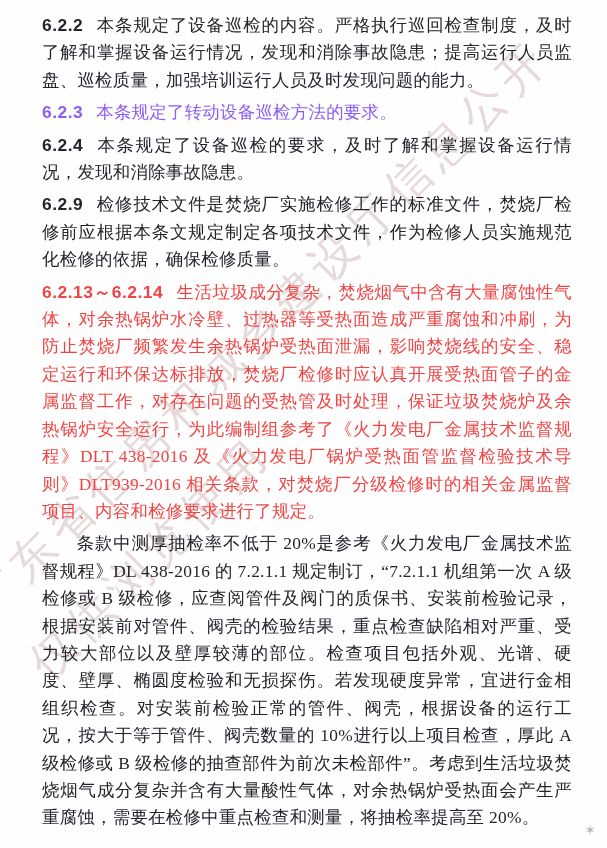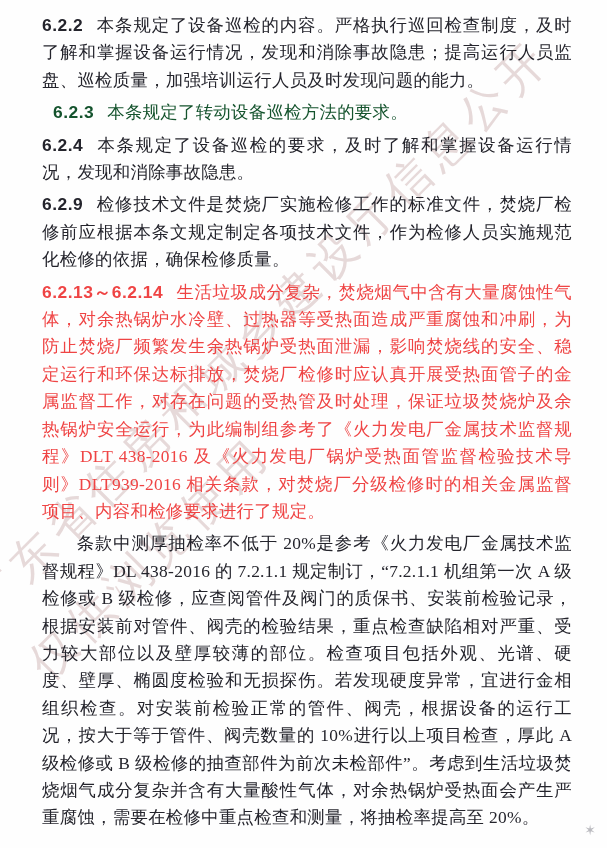--- a/index.html
+++ b/index.html
@@ -68,21 +68,21 @@
 
 <div class="page" style="background: rgb(254, 254, 254);">
 
   <div class="wm" id="wm1" style="color: rgb(207, 182, 182);">广东省住房和城乡建设厅信息公开</div>
   <div class="wm" id="wm2" style="color: rgb(207, 182, 182);">仅供浏览使用</div>
 
   <div class="content">
 
     <p class="para" style="color: rgb(36, 36, 44);"><span class="num">6.2.2</span><span>本条规定了设备巡检的内容。严格执行巡回检查制度，及时了解和掌握设备运行情况，发现和消除事故隐患；提高运行人员监盘、巡检质量，加强培训运行人员及时发现问题的能力。</span></p>
 
-    <p class="para" style="color: #14532d; margin-left: 11px;"><span class="num">6.2.3</span><span>本条规定了转动设备巡检方法的要求。</span></p>
+    <p class="para" style="color: #8b5cf6;"><span class="num">6.2.3</span><span>本条规定了转动设备巡检方法的要求。</span></p>
 
     <p class="para" style="color: rgb(36, 36, 44);"><span class="num">6.2.4</span><span>本条规定了设备巡检的要求，及时了解和掌握设备运行情况，发现和消除事故隐患。</span></p>
 
     <p class="para" style="color: rgb(36, 36, 44);"><span class="num">6.2.9</span><span>检修技术文件是焚烧厂实施检修工作的标准文件，焚烧厂检修前应根据本条文规定制定各项技术文件，作为检修人员实施规范化检修的依据，确保检修质量。</span></p>
 
 
     <p class="para" style="color: #ef4444;"><span class="num">6.2.13～6.2.14</span><span>生活垃圾成分复杂，焚烧烟气中含有大量腐蚀性气体，对余热锅炉水冷壁、过热器等受热面造成严重腐蚀和冲刷，为防止焚烧厂频繁发生余热锅炉受热面泄漏，影响焚烧线的安全、稳定运行和环保达标排放，焚烧厂检修时应认真开展受热面管子的金属监督工作，对存在问题的受热管及时处理，保证垃圾焚烧炉及余热锅炉安全运行，为此编制组参考了《火力发电厂金属技术监督规程》DLT 438-2016 及《火力发电厂锅炉受热面管监督检验技术导则》DLT939-2016 相关条款，对焚烧厂分级检修时的相关金属监督项目、内容和检修要求进行了规定。</span></p>
 
     <p class="para indent" style="color: rgb(36, 36, 44);"><span>条款中测厚抽检率不低于 20%是参考《火力发电厂金属技术监督规程》DL 438-2016 的 7.2.1.1 规定制订，“7.2.1.1 机组第一次 A 级检修或 B 级检修，应查阅管件及阀门的质保书、安装前检验记录，根据安装前对管件、阀壳的检验结果，重点检查缺陷相对严重、受力较大部位以及壁厚较薄的部位。检查项目包括外观、光谱、硬度、壁厚、椭圆度检验和无损探伤。若发现硬度异常，宜进行金相组织检查。对安装前检验正常的管件、阀壳，根据设备的运行工况，按大于等于管件、阀壳数量的 10%进行以上项目检查，厚此 A 级检修或 B 级检修的抽查部件为前次未检部件”。考虑到生活垃圾焚烧烟气成分复杂并含有大量酸性气体，对余热锅炉受热面会产生严重腐蚀，需要在检修中重点检查和测量，将抽检率提高至 20%。</span></p>
 

